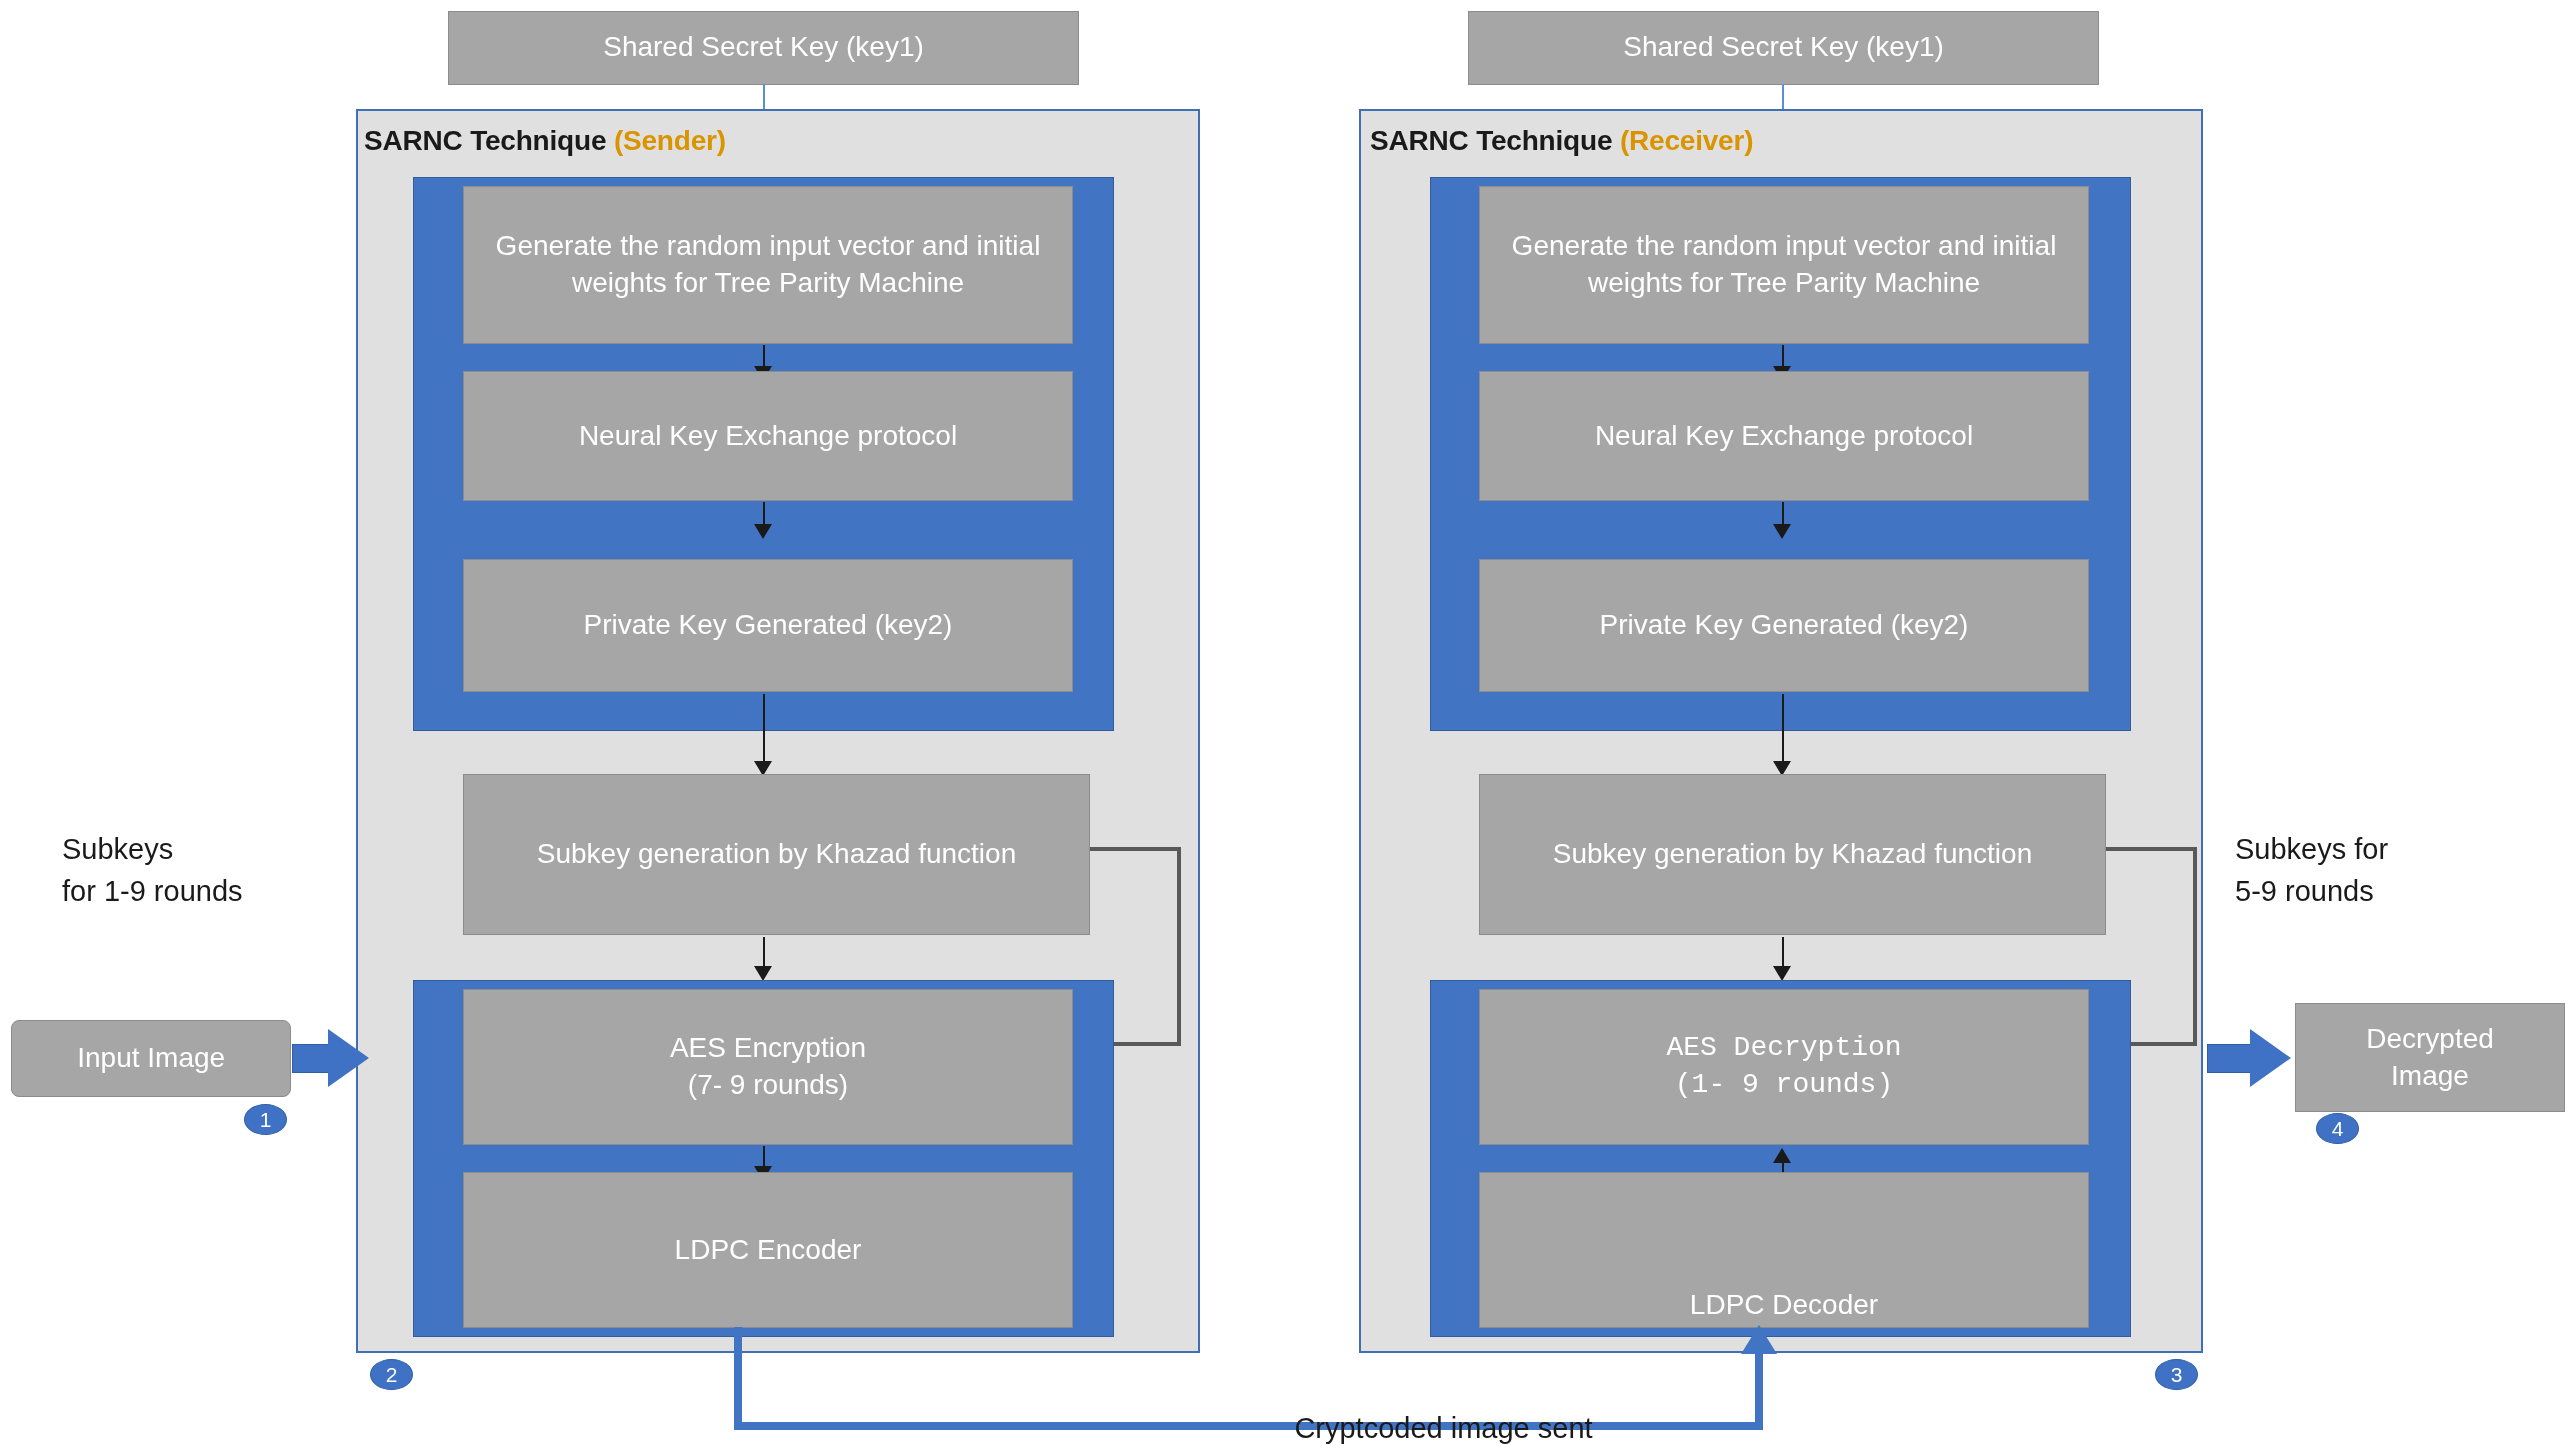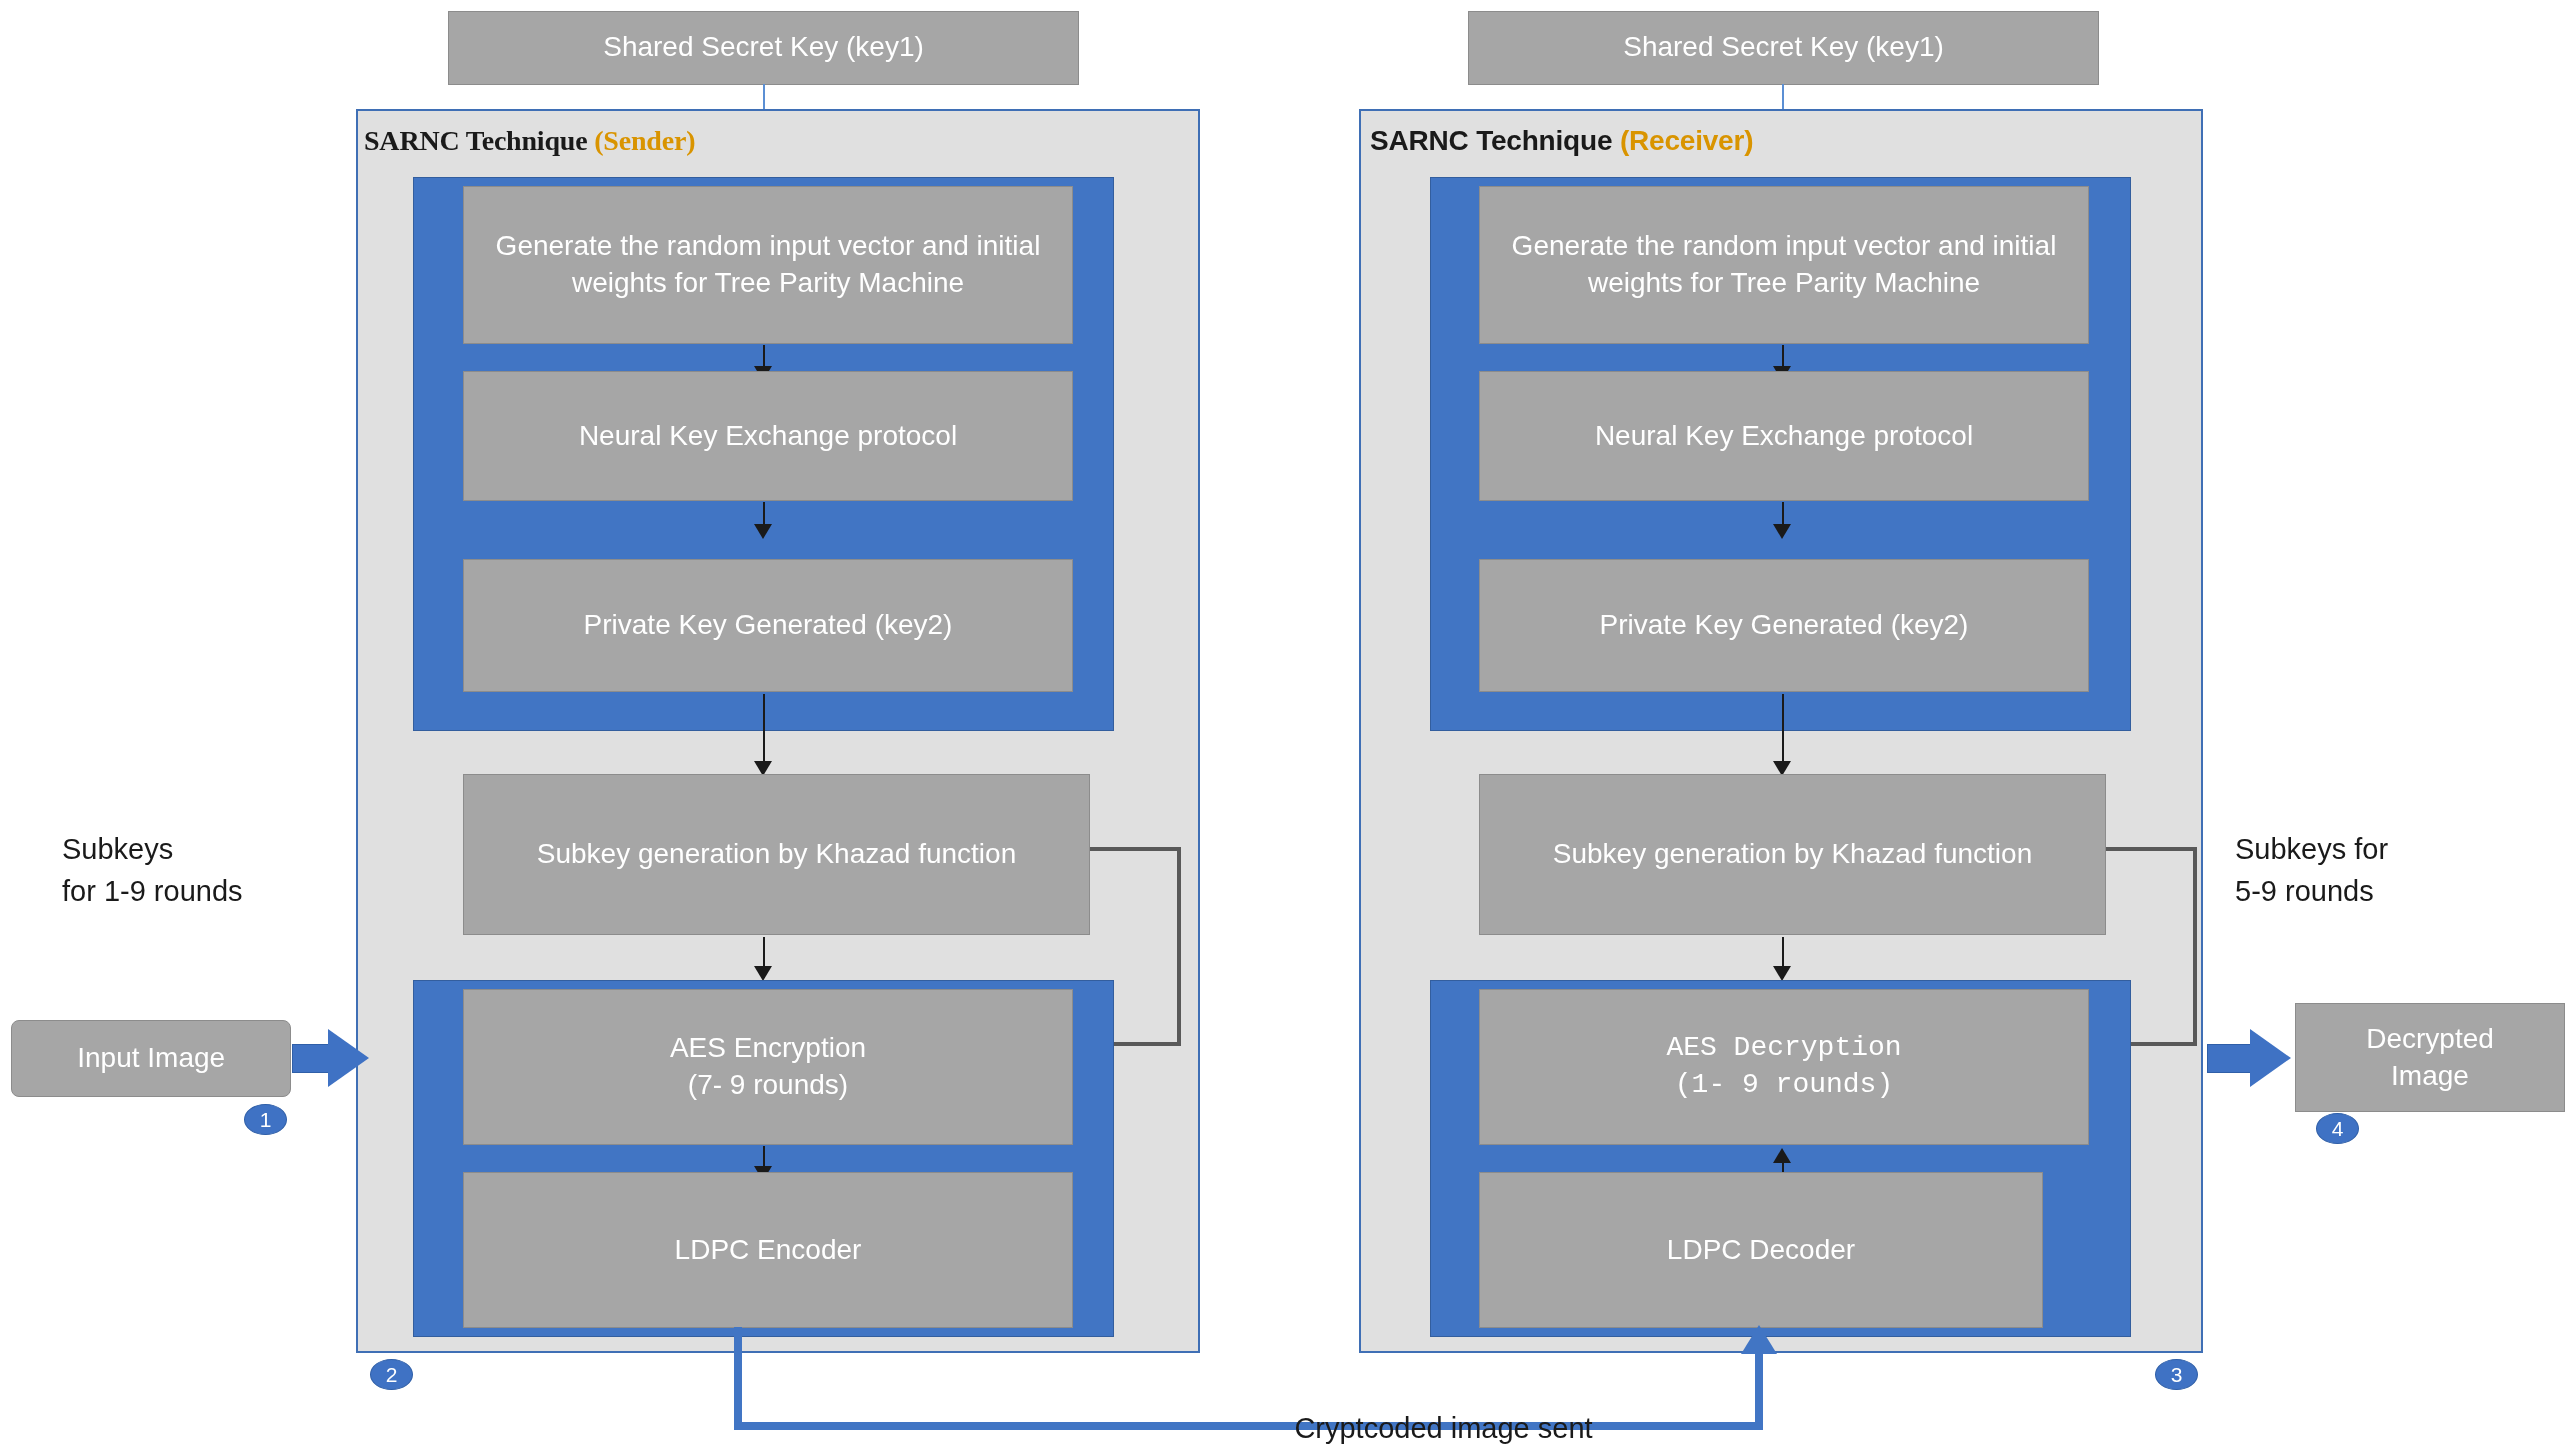--- a/index.html
+++ b/index.html
@@ -84,21 +84,21 @@
     <span>Shared Secret Key (key1)</span>
   </div>
 
   <div class="keyarrow" style="left:764px;top:84px;">
     <div class="stem" style="height:100px;"></div>
     <div class="head" style="top:95px;"></div>
   </div>
 
   <div class="panel" style="left:356px;top:109px;width:844px;height:1244px;"></div>
 
-  <div class="panel-title" style="left:364px;top:125px;font-family:Liberation Serif, serif;">
+  <div class="panel-title" style="left:364px;top:125px;">
     <span>SARNC Technique</span>
     <span class="role">(Sender)</span>
   </div>
 
   <div class="groupframe" style="left:413px;top:177px;width:701px;height:554px;"></div>
 
   <div class="gbox" style="left:463px;top:186px;width:610px;height:158px;">
     <span>Generate the random input vector and initial weights for Tree Parity Machine</span>
   </div>
   <div class="varrow down" style="left:764px;top:345px;">
@@ -237,21 +237,21 @@
   <div class="gbox" style="left:1479px;top:989px;width:610px;height:156px;font-family:Liberation Mono, monospace;">
     <span style="white-space:pre-line;">AES Decryption
 (1- 9 rounds)</span>
   </div>
 
   <div class="varrow up" style="left:1783px;top:1148px;">
     <div class="head" style="top:0;"></div>
     <div class="stem" style="top:11.2px;height:22.4px;"></div>
   </div>
 
-  <div class="gbox" style="left:1479px;top:1172px;width:564px;height:156px;">
+  <div class="gbox" style="left:1479px;top:1172px;width:610px;height:156px;align-items:flex-end;">
     <span>LDPC Decoder</span>
   </div>
 
   <div class="badge" style="left:2155px;top:1359px;">
     <span>3</span>
   </div>
 
   <div class="sidelabel" style="left:2235px;top:786px;width:294px;">
     <span>Subkeys for
 5-9 rounds</span>

